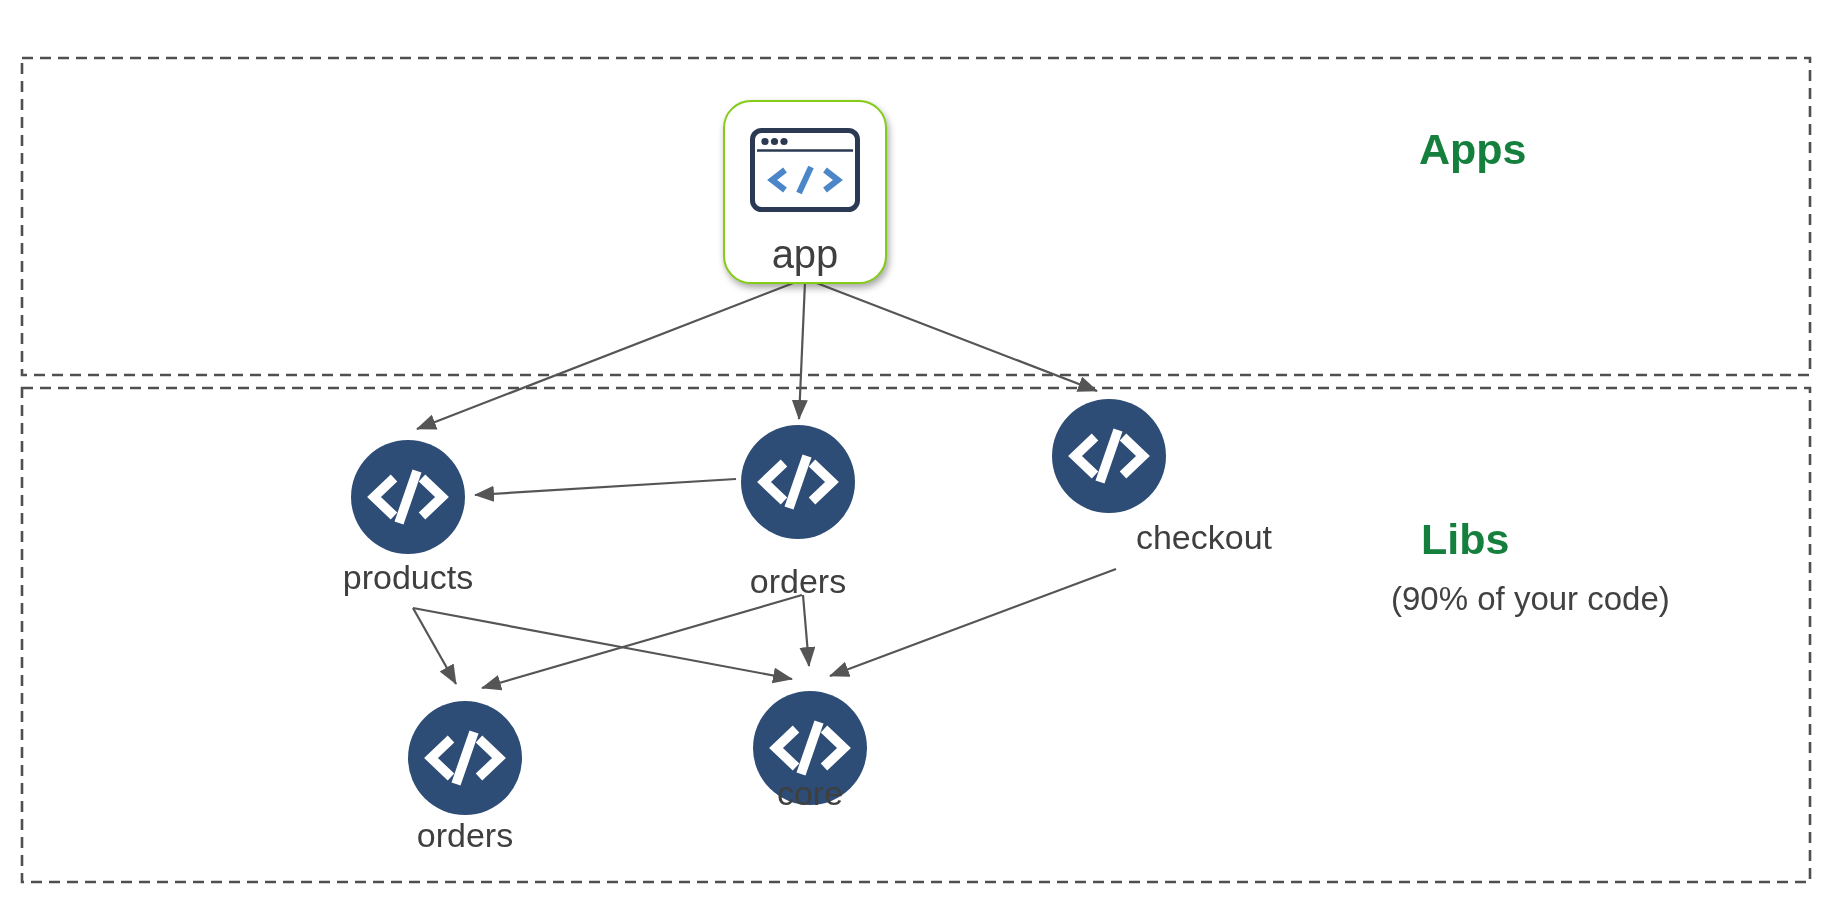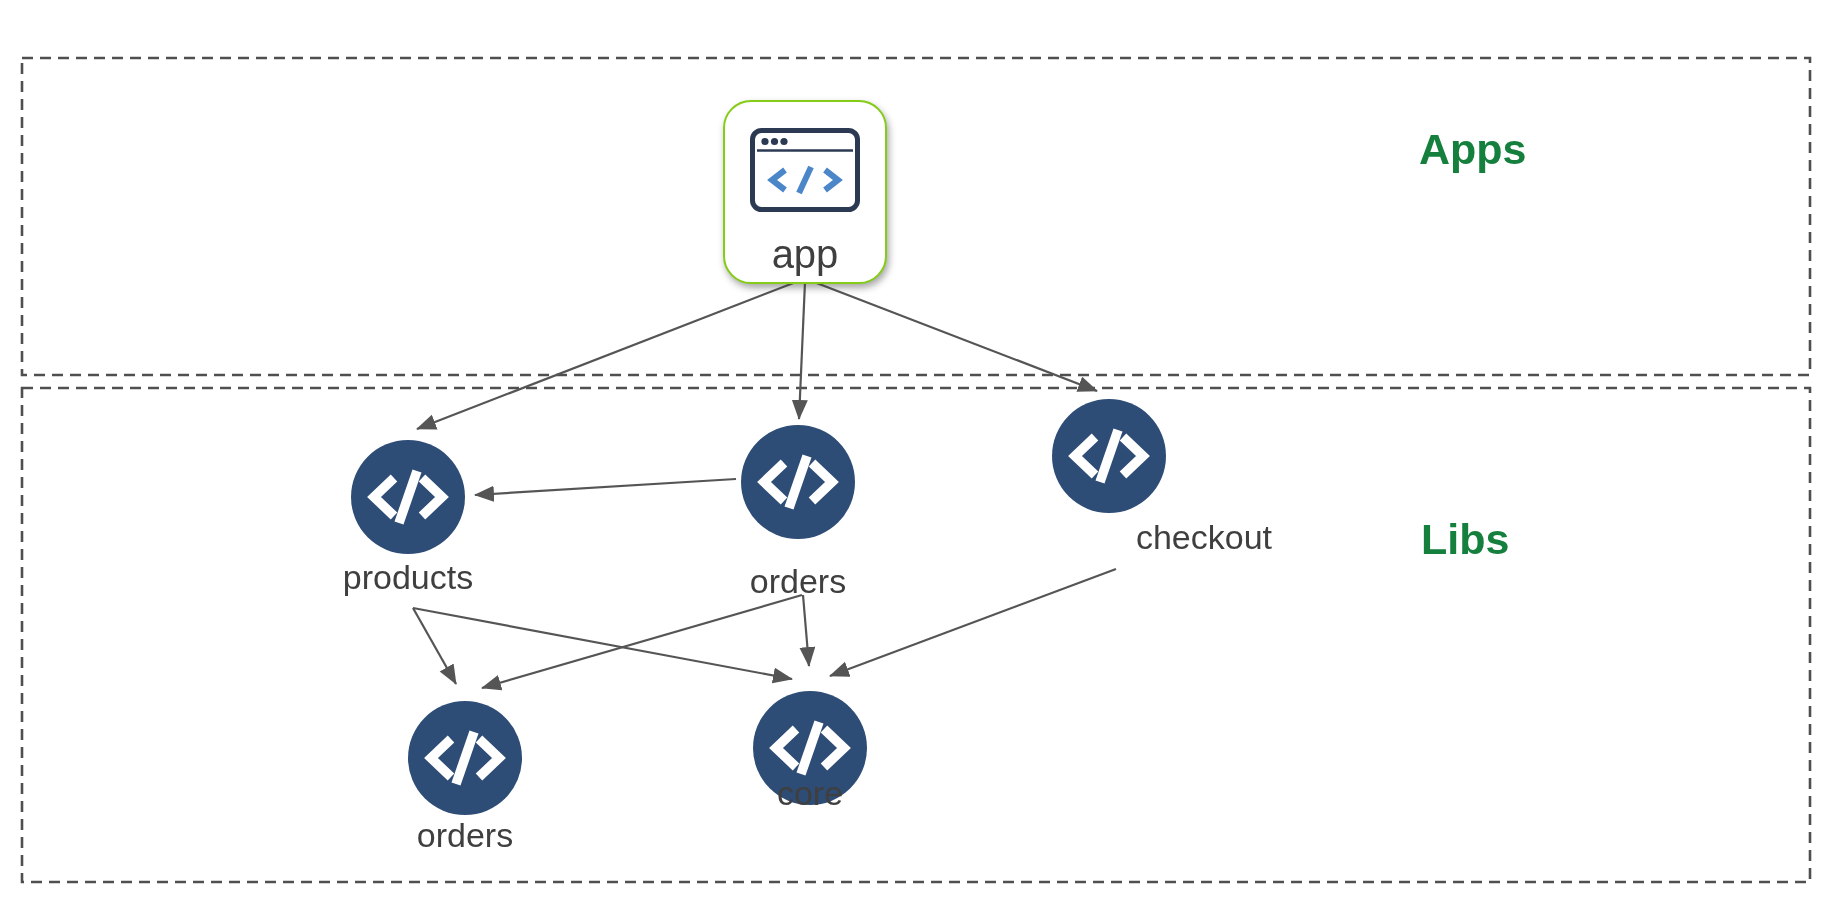--- a/index.html
+++ b/index.html
@@ -95,20 +95,21 @@
       <line x1="413" y1="608" x2="456" y2="684"></line>
       <line x1="413" y1="608" x2="792" y2="679"></line>
       <line x1="802" y1="595" x2="482" y2="688"></line>
       <line x1="803" y1="595" x2="809" y2="666"></line>
       <line x1="1116" y1="569" x2="830" y2="676"></line>
     </g>
   </svg>
 
   <div class="region-title" style="left:1391px;top:128px;">Apps</div>
   <div class="region-title" style="left:1393px;top:518px;">Libs</div>
+  <div class="region-subtitle" style="left:1391px;top:582px;font-size:33px;">(90% of your code)</div>
 
   <div class="app-card">
     <svg class="browser-icon" width="110" height="84" viewBox="0 0 110 84">
       <rect x="2.5" y="2.5" width="105" height="79" rx="9" fill="#ffffff" stroke="#2b3a52" stroke-width="5"></rect>
       <circle cx="15" cy="13.5" r="3.6" fill="#2b3a52"></circle>
       <circle cx="24.5" cy="13.5" r="3.6" fill="#2b3a52"></circle>
       <circle cx="34" cy="13.5" r="3.6" fill="#2b3a52"></circle>
       <line x1="7" y1="22.5" x2="103" y2="22.5" stroke="#2b3a52" stroke-width="2.6"></line>
       <g stroke="#4a86c8" stroke-width="6" fill="none" stroke-linecap="butt" stroke-linejoin="miter">
         <polyline points="35,42 22,52 35,62"></polyline>

